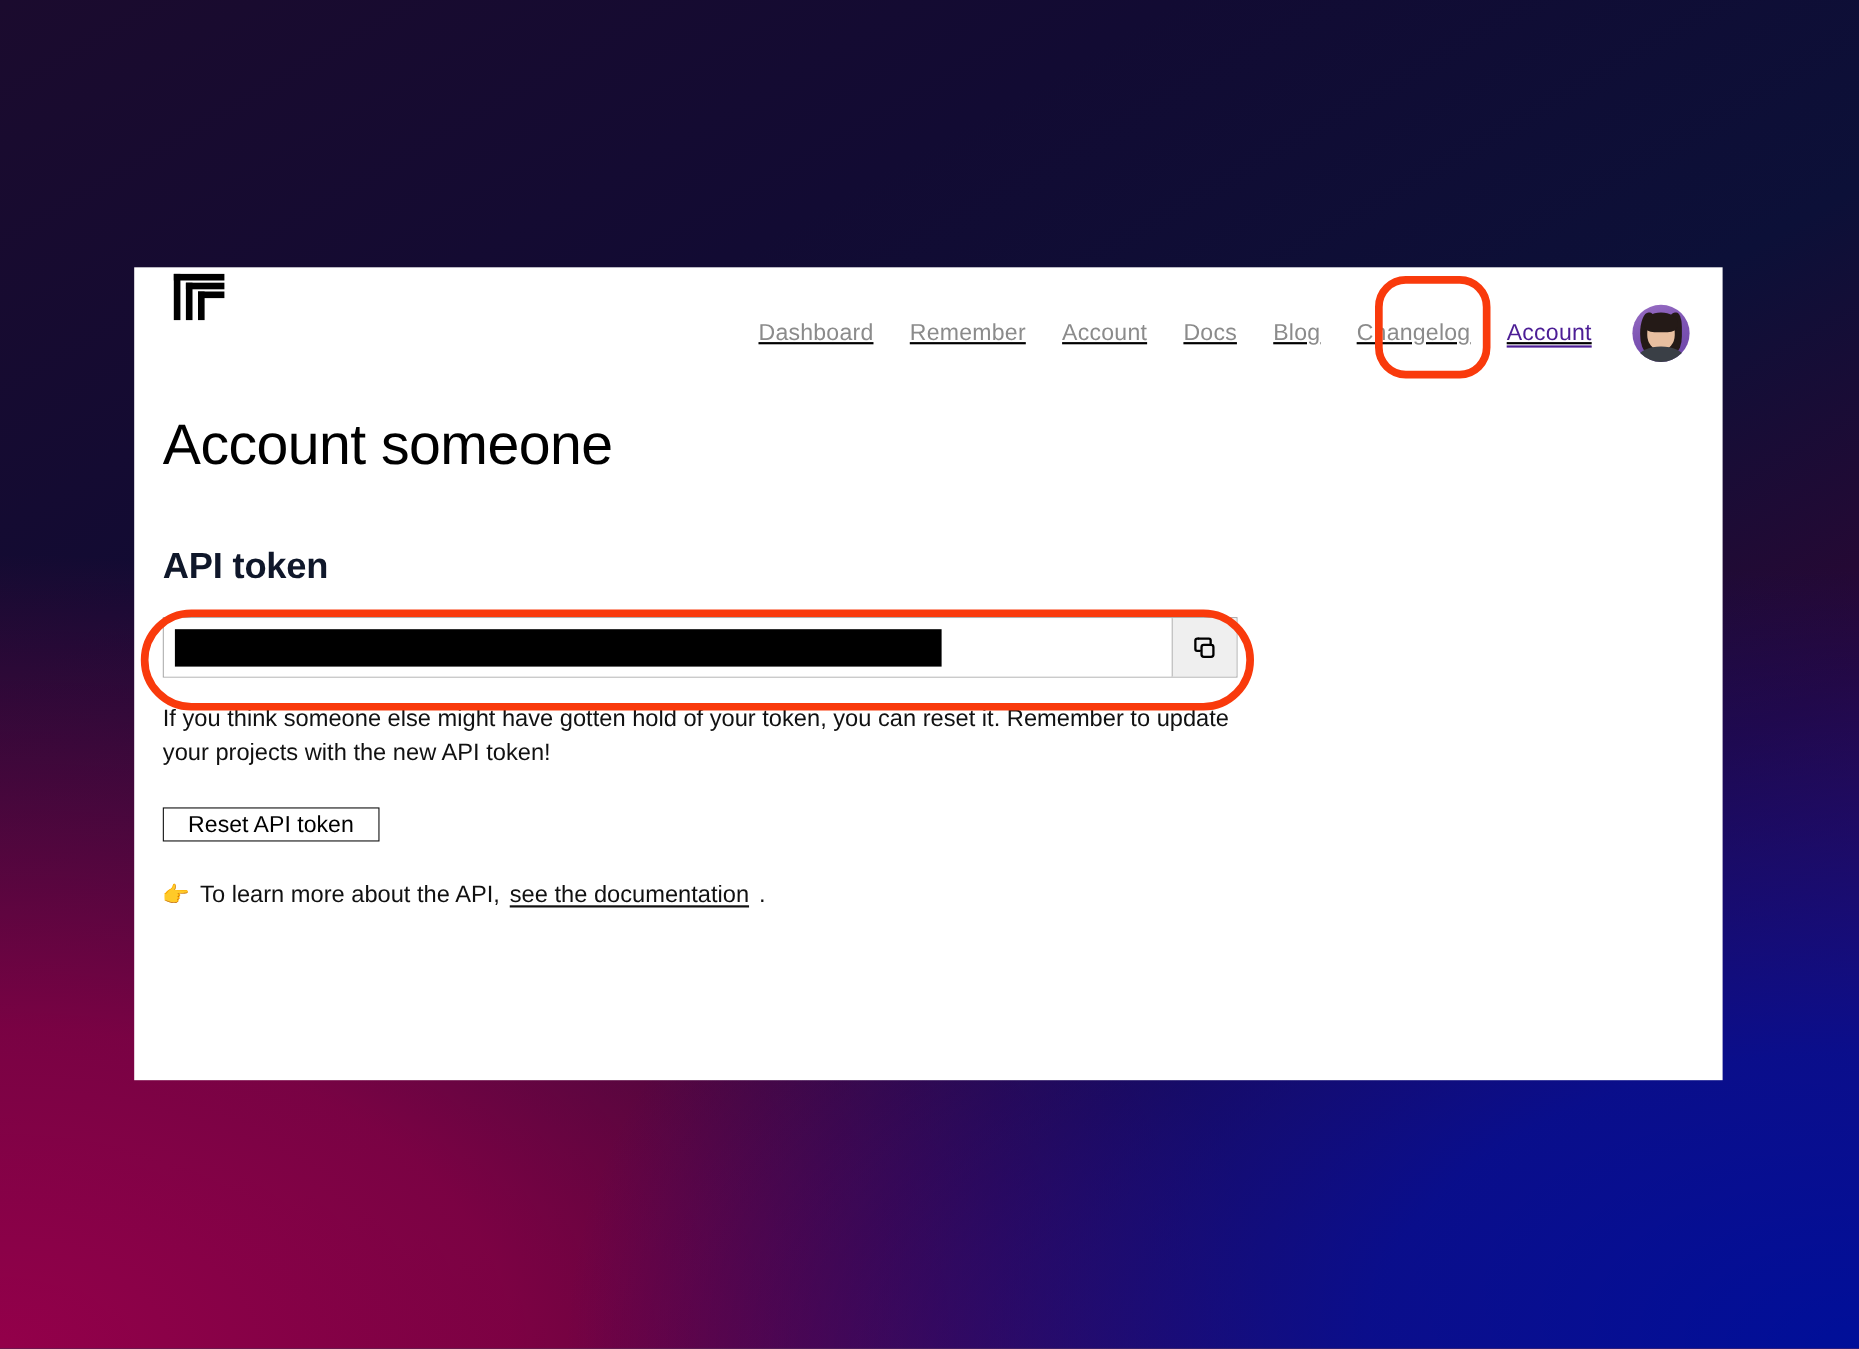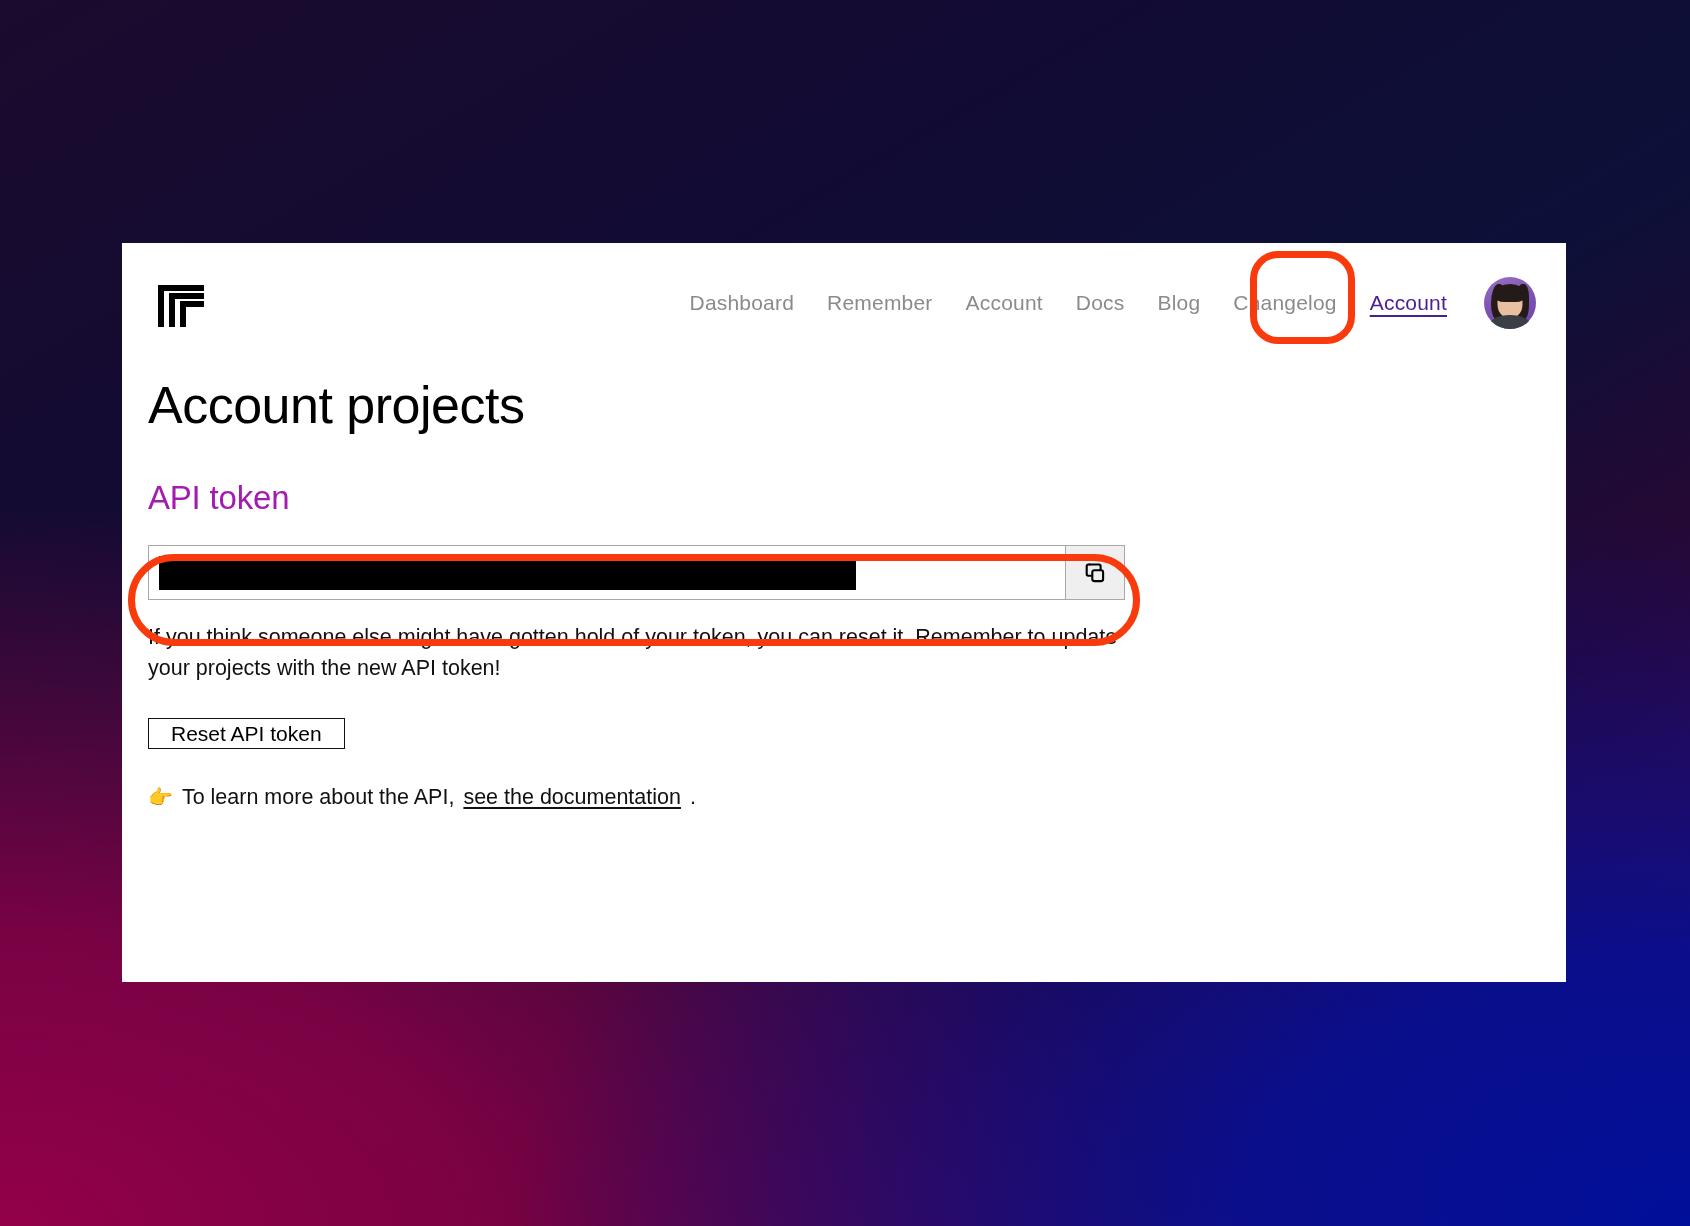--- a/index.html
+++ b/index.html
@@ -34,22 +34,22 @@
     height: 739px;
     background: #ffffff;
     overflow: hidden;
   }
 
   
   .topnav {
     position: relative;
     height: 120px;
     display: flex;
-    align-items: center;
     padding: 0 0 0 36px;
+    text-decoration: underline;
   }
 
   .logo {
     width: 46px;
     height: 42px;
     position: relative;
     margin-top: 6px;
   }
   .logo i {
     position: absolute;
@@ -145,23 +145,23 @@
     font-size: 52px;
     font-weight: 400;
     letter-spacing: -0.5px;
     color: #000;
     margin-left: 0;
   }
 
   .section-title {
     font-family: "Liberation Sans", sans-serif;
     font-size: 33px;
-    font-weight: 400;
-    color: #a21caf;
-    margin-top: 44px;
+    font-weight: 700;
+    color: #0f172a;
+    margin-top: 60px;
     letter-spacing: -0.2px;
   }
 
   
   .token-row {
     display: flex;
     align-items: stretch;
     width: 977px;
     height: 55px;
     margin-top: 28px;
@@ -294,21 +294,21 @@
             <span class="hair-top"></span>
             <span class="body"></span>
           </div>
         </div>
 
         <div class="annot annot-account"></div>
       </div>
 
       <div class="content">
 
-        <h1 class="page-title">Account projects</h1>
+        <h1 class="page-title">Account someone</h1>
 
         <h2 class="section-title">API token</h2>
 
         <div class="token-row">
           <div class="token-input">
             <span class="token-redacted"></span>
           </div>
           <div class="copy-btn">
             <svg width="26" height="26" viewBox="0 0 26 26">
               <path d="M7.5 4.5 h9.5 a1.6 1.6 0 0 1 1.6 1.6 v3.2" fill="none" stroke="#000" stroke-width="2.1" stroke-linecap="round"></path>

